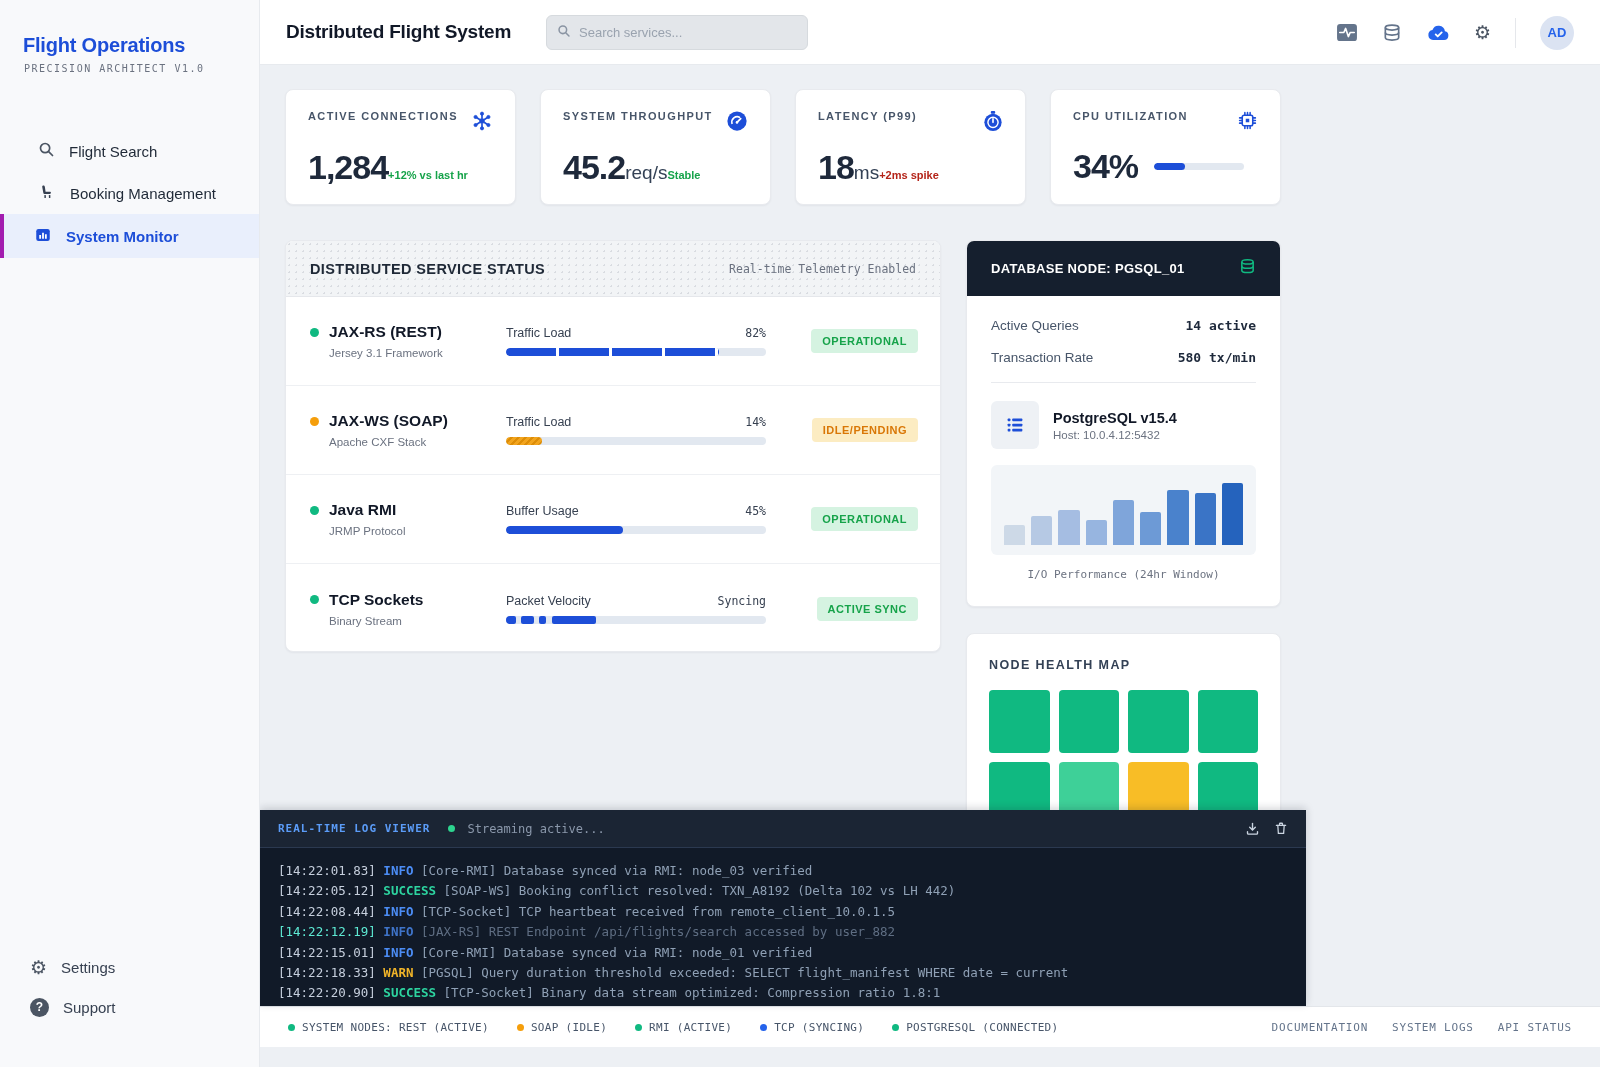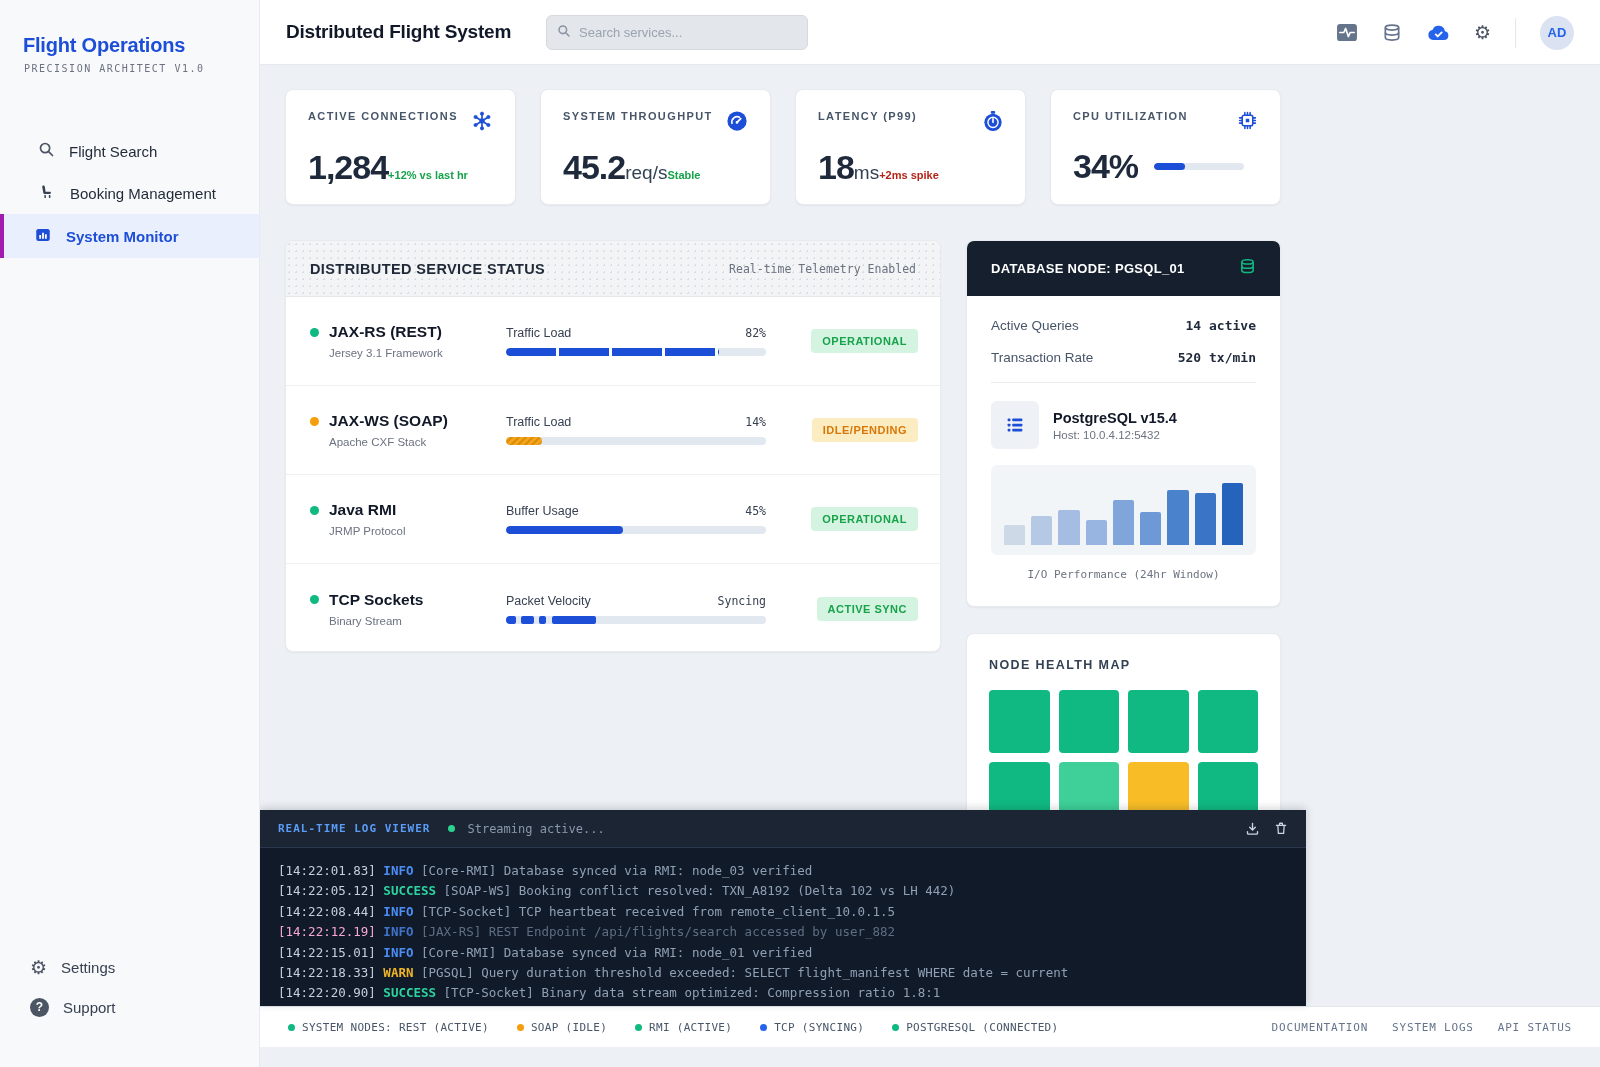--- a/index.html
+++ b/index.html
@@ -100,21 +100,21 @@
   .log-dot { width:7px; height:7px; border-radius:50%; background:#2dd48f; margin-left:6px; }
   .log-status { font-size:12px; color:#8b98ab; }
   .log-head-actions { margin-left:auto; display:flex; gap:14px; }
   .log-body { padding:13px 18px; font-size:12.5px; line-height:20.4px; white-space:nowrap; overflow:hidden; }
   .log-ts { color:#c6cfdd; }
   .log-level { font-weight:bold; }
   .lv-INFO { color:#4c8df6; }
   .lv-SUCCESS { color:#2dd4a0; }
   .lv-WARN { color:#f0b429; }
   .log-msg { color:#8fa0b5; }
-  .log-line.dim .log-ts { color:#f9a8d4; }
+  .log-line.dim .log-ts { color:#5eead4; }
   .log-line.dim .log-msg { color:#5f6e83; }
   .log-line.dim .lv-INFO { color:#3f74c9; }
 
   
   #statusbar { position:absolute; left:0; top:1006px; width:1340px; height:41px; background:#ffffff; border-top:1px solid #e3e6ea; display:flex; align-items:center; padding:0 28px; }
   .status-item { display:flex; align-items:center; gap:7px; margin-right:28px; font-size:11px; color:#475569; letter-spacing:0.3px; }
   .status-dot { width:7px; height:7px; border-radius:50%; }
   .status-links { margin-left:auto; display:flex; gap:24px; }
   .status-link { font-size:11px; color:#64748b; letter-spacing:0.8px; cursor:pointer; background:none; border:none; font-family:"DejaVu Sans Mono", monospace; }
 </style>
@@ -399,21 +399,21 @@
           </svg></span>
     </div>
     <div class="db-body">
       <div id="db-stats">
           <div class="db-stat">
             <span class="db-stat-label">Active Queries</span>
             <span class="db-stat-value mono">14 active</span>
           </div>
           <div class="db-stat">
             <span class="db-stat-label">Transaction Rate</span>
-            <span class="db-stat-value mono">520 tx/min</span>
+            <span class="db-stat-value mono">580 tx/min</span>
           </div>
         </div>
       <div class="db-divider"></div>
       <div class="db-engine">
         <div class="db-engine-icon" id="db-list-glyph">
             <svg width="22" height="22" viewBox="0 0 24 24" fill="#1d4ed8">
               <rect x="4" y="5" width="3" height="3" rx="0.8"></rect>
               <rect x="9" y="5" width="11" height="3" rx="0.8"></rect>
               <rect x="4" y="10.5" width="3" height="3" rx="0.8"></rect>
               <rect x="9" y="10.5" width="11" height="3" rx="0.8"></rect>

